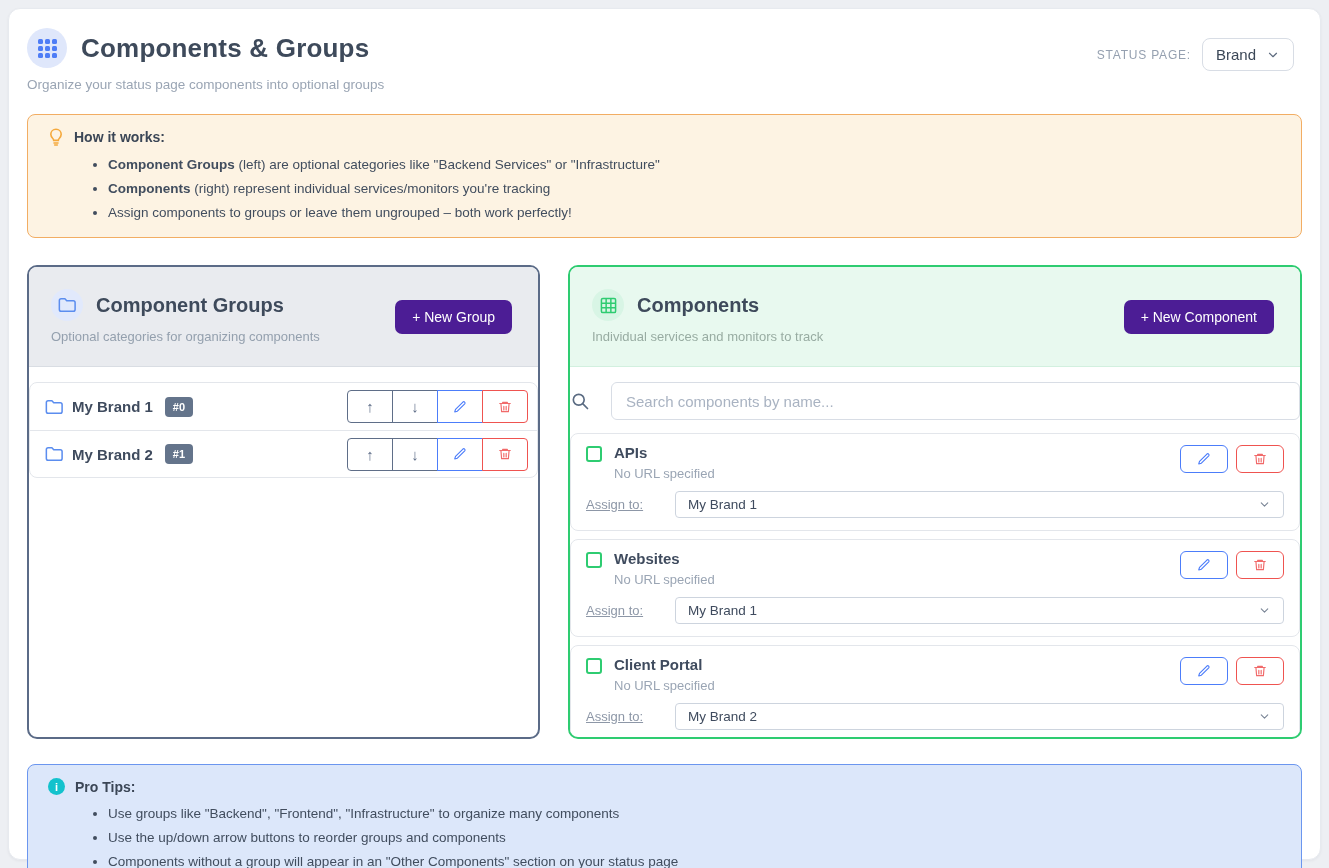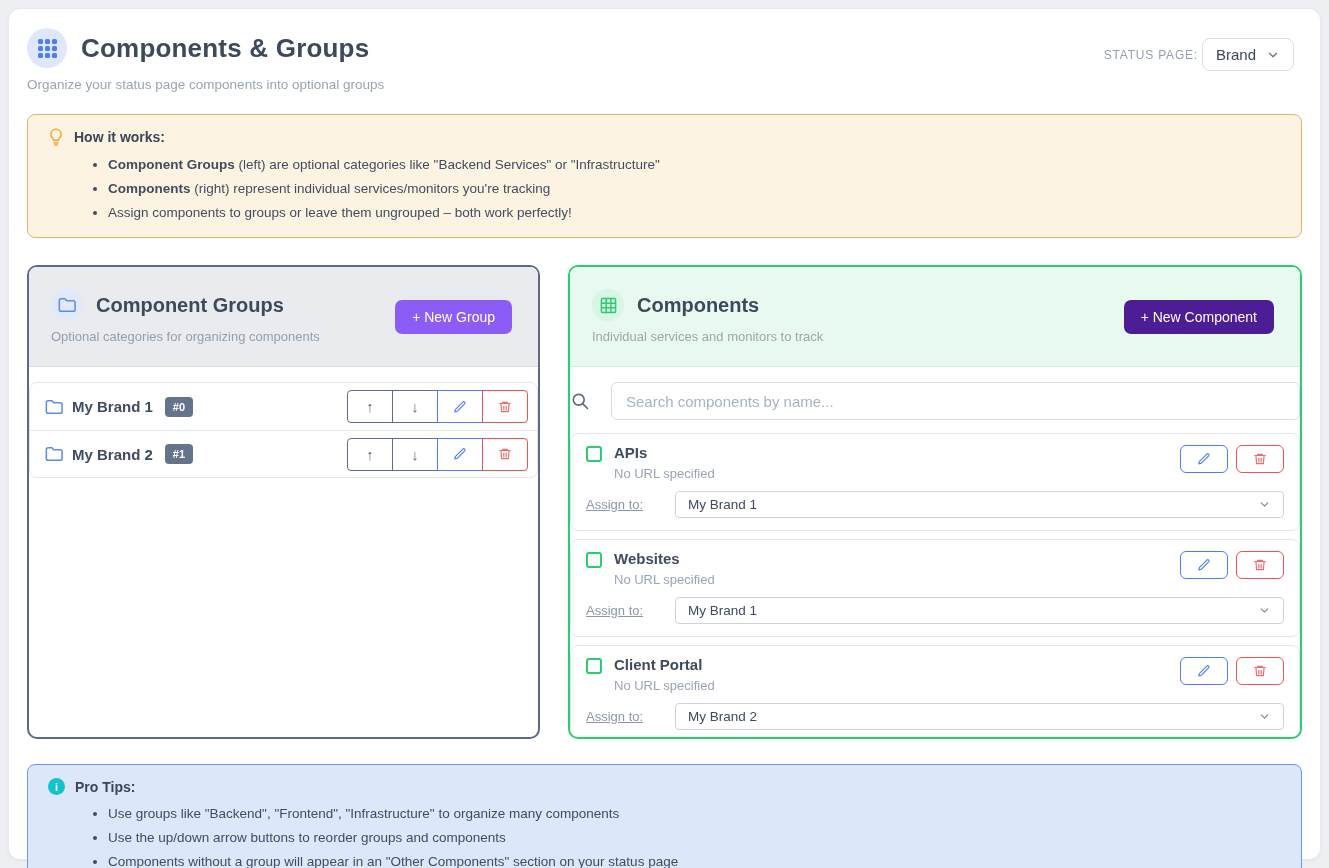--- a/index.html
+++ b/index.html
@@ -20,21 +20,21 @@
   .header { display: flex; justify-content: space-between; align-items: flex-start; }
   .title-row { display: flex; align-items: center; gap: 14px; }
   .app-icon {
     width: 40px; height: 40px; border-radius: 50%;
     background: #dfe7fb; display: flex; align-items: center; justify-content: center;
   }
   .grid9 { display: grid; grid-template-columns: repeat(3, 5px); grid-template-rows: repeat(3, 5px); gap: 2px; }
   .grid9 span { background: #4e7df6; border-radius: 1.5px; }
   h1.page-title { font-size: 26px; font-weight: 600; color: #3e4a5b; letter-spacing: .2px; }
   .page-subtitle { margin-top: 9px; font-size: 13.5px; color: #9aa5b4; }
-  .header-right { display: flex; align-items: center; gap: 4px; margin-top: 10px; margin-right: 8px; }
+  .header-right { display: flex; align-items: center; gap: 11px; margin-top: 10px; margin-right: 8px; }
   .status-label { font-size: 12px; color: #95a0b0; letter-spacing: .8px; font-weight: 400; }
   .status-select {
     display: flex; align-items: center; gap: 10px; background: #fff;
     border: 1px solid #d8dde5; border-radius: 8px; padding: 7px 13px;
     font-size: 15px; color: #3b4757; cursor: pointer; min-width: 76px;
   }
   .chev { width: 14px; height: 14px; stroke: #5c6a7e; fill: none; stroke-width: 2; stroke-linecap: round; stroke-linejoin: round; }
   
   .info-box { border-radius: 8px; padding: 13px 20px 12px; margin-top: 22px; }
   .how-it-works { background: #fdf3e3; border: 1px solid #f2ad63; }
@@ -68,21 +68,21 @@
   }
   .panel-icon.blue-bg { background: #e1e9fc; }
   .panel-icon.green-bg { background: #d8f5e5; }
   h2.panel-title { font-size: 20px; font-weight: 600; color: #3e4a5b; }
   .panel-subtitle { margin-top: 8px; font-size: 13px; color: #94a0ae; }
   .components-header .panel-subtitle { color: #98aca2; }
   .btn-solid {
     border: none; border-radius: 7px; color: #fff; font-size: 14px;
     font-family: "Liberation Sans", sans-serif; cursor: pointer; padding: 9px 17px;
   }
-  .new-group-btn { background: #8b5cf6; }
+  .new-group-btn { background: #4c1d95; }
   .new-component-btn { background: #4c1d95; }
   .panel-body { padding: 15px 0; flex: 1; }
   
   .group-list { border: 1px solid #e3e6eb; border-radius: 8px; }
   .group-row { display: flex; align-items: center; justify-content: space-between; height: 47px; padding: 0 9px 0 15px; }
   .group-row + .group-row { border-top: 1px solid #e3e6eb; }
   .group-left { display: flex; align-items: center; gap: 9px; }
   .group-name { font-size: 15px; font-weight: 700; color: #3f4b5e; }
   .group-badge {
     background: #64748b; color: #fff; font-size: 11px; font-weight: 700;

